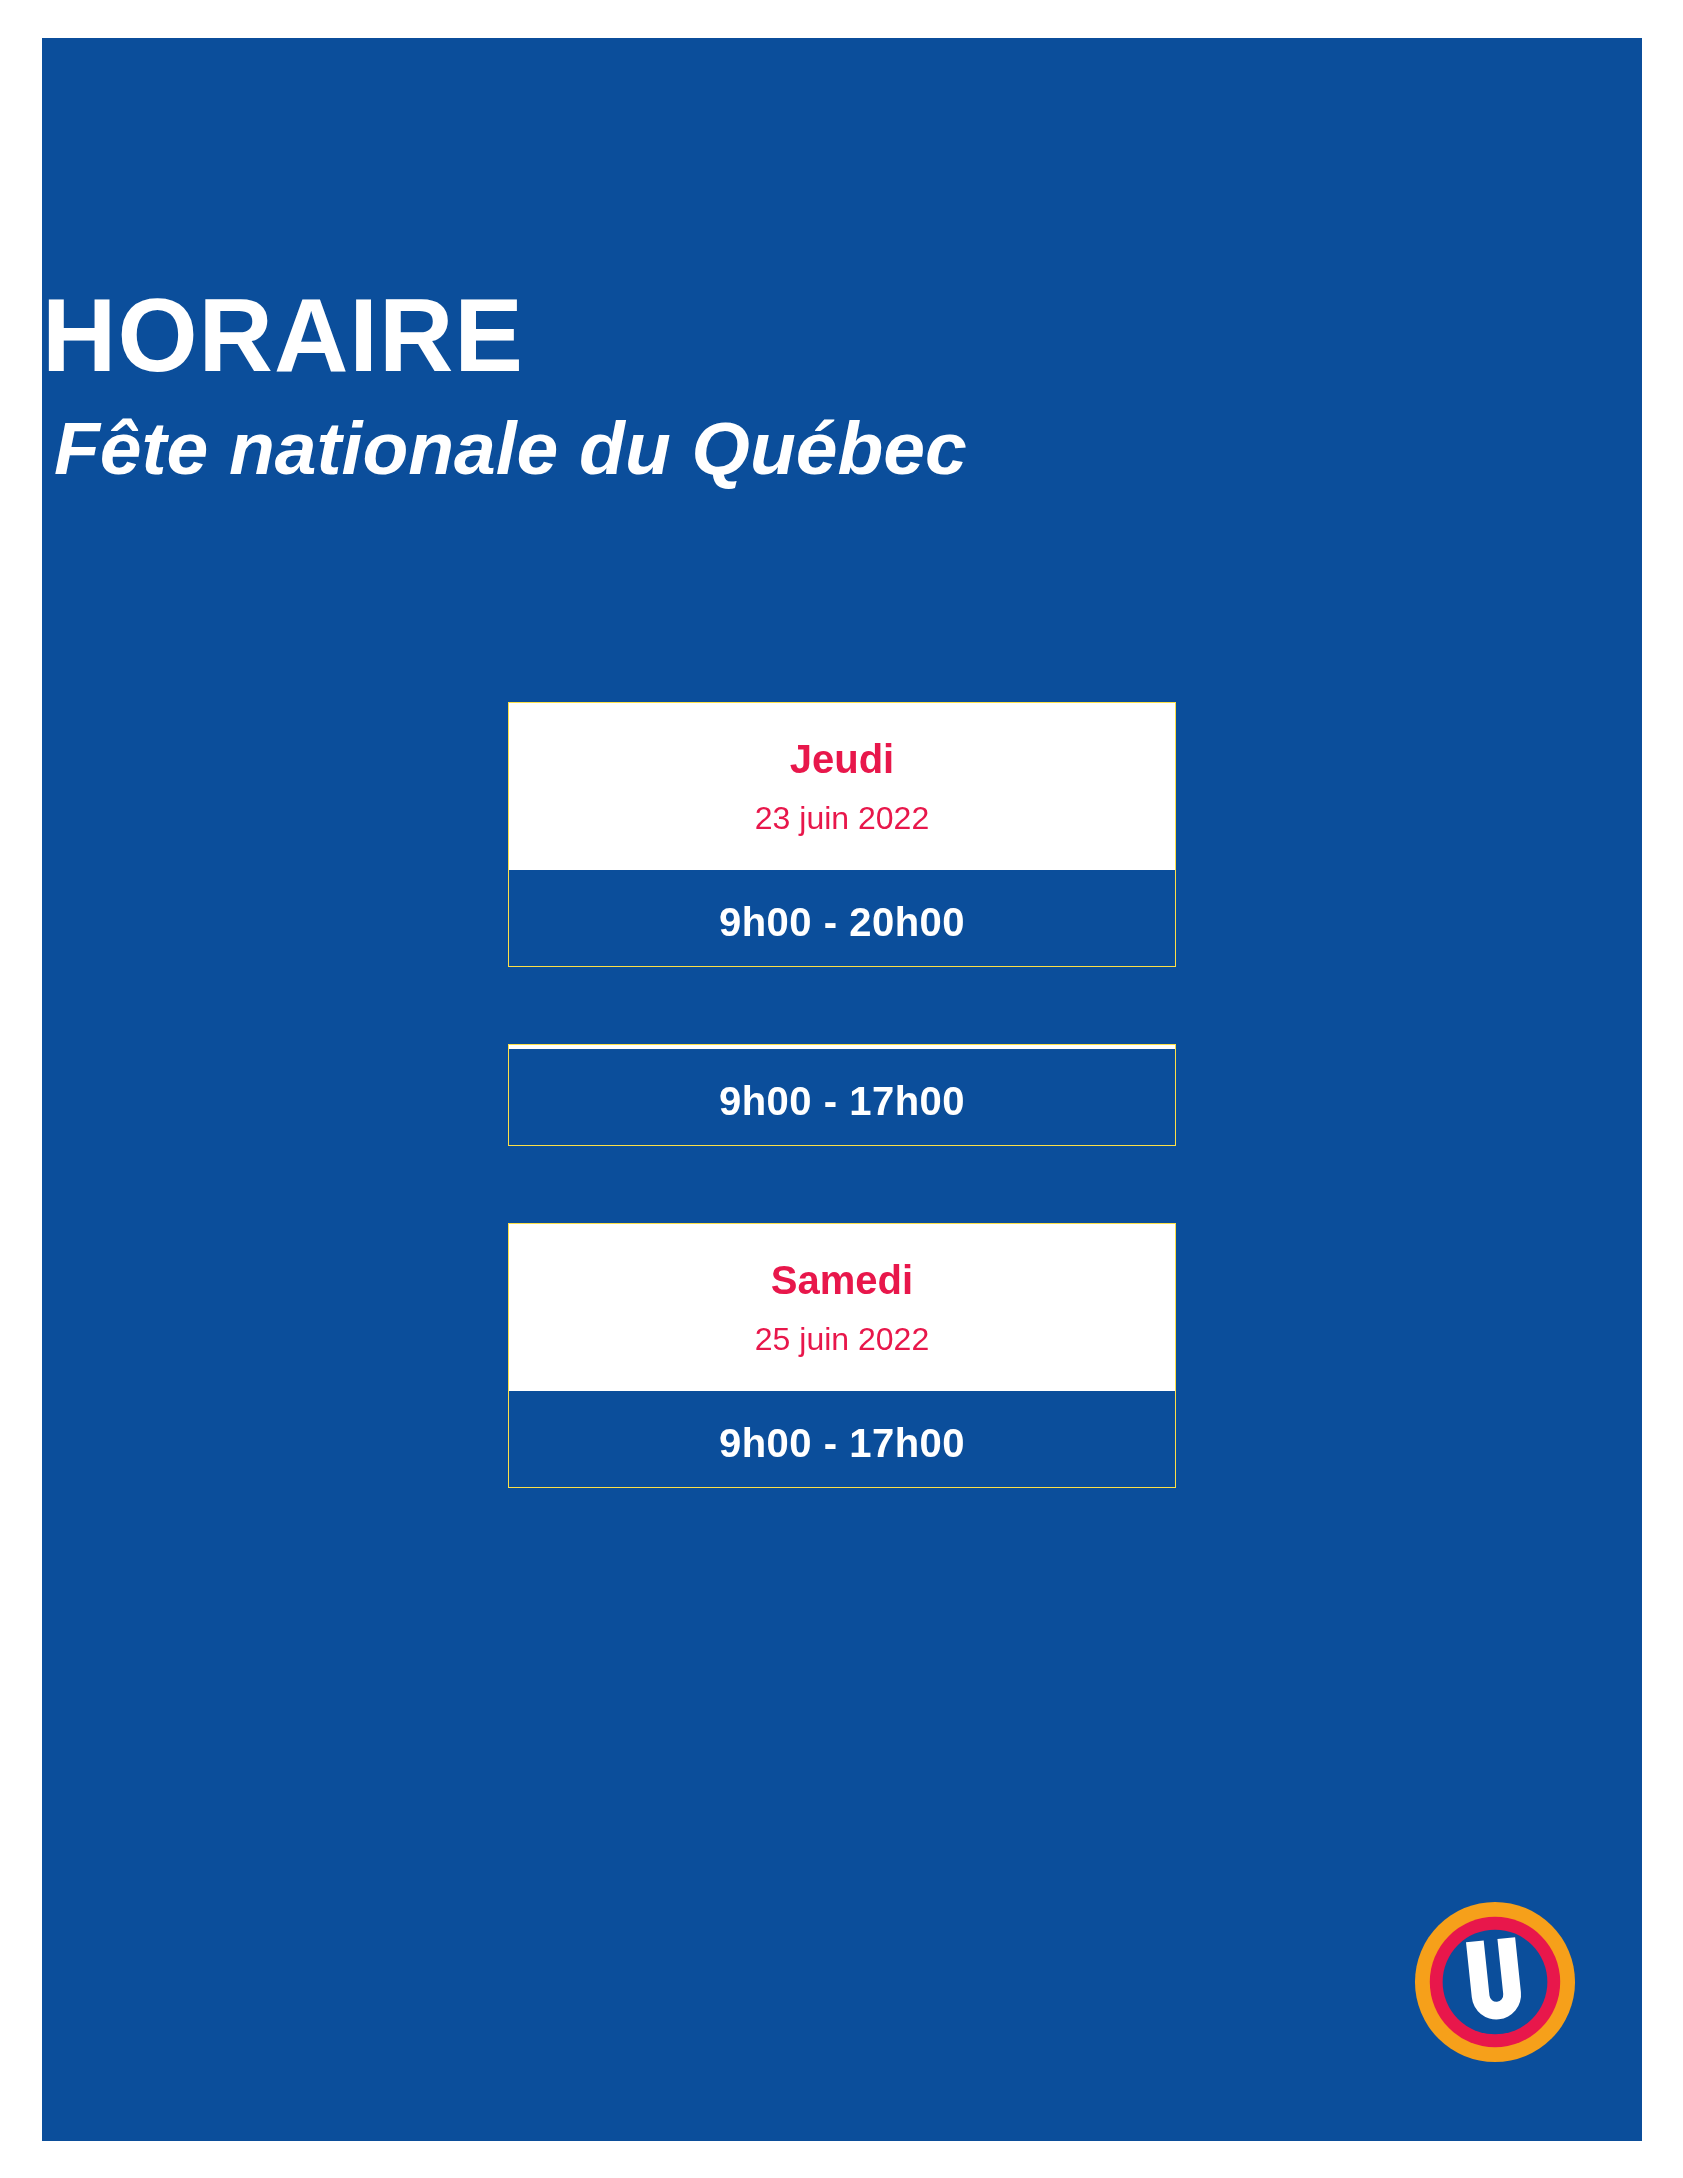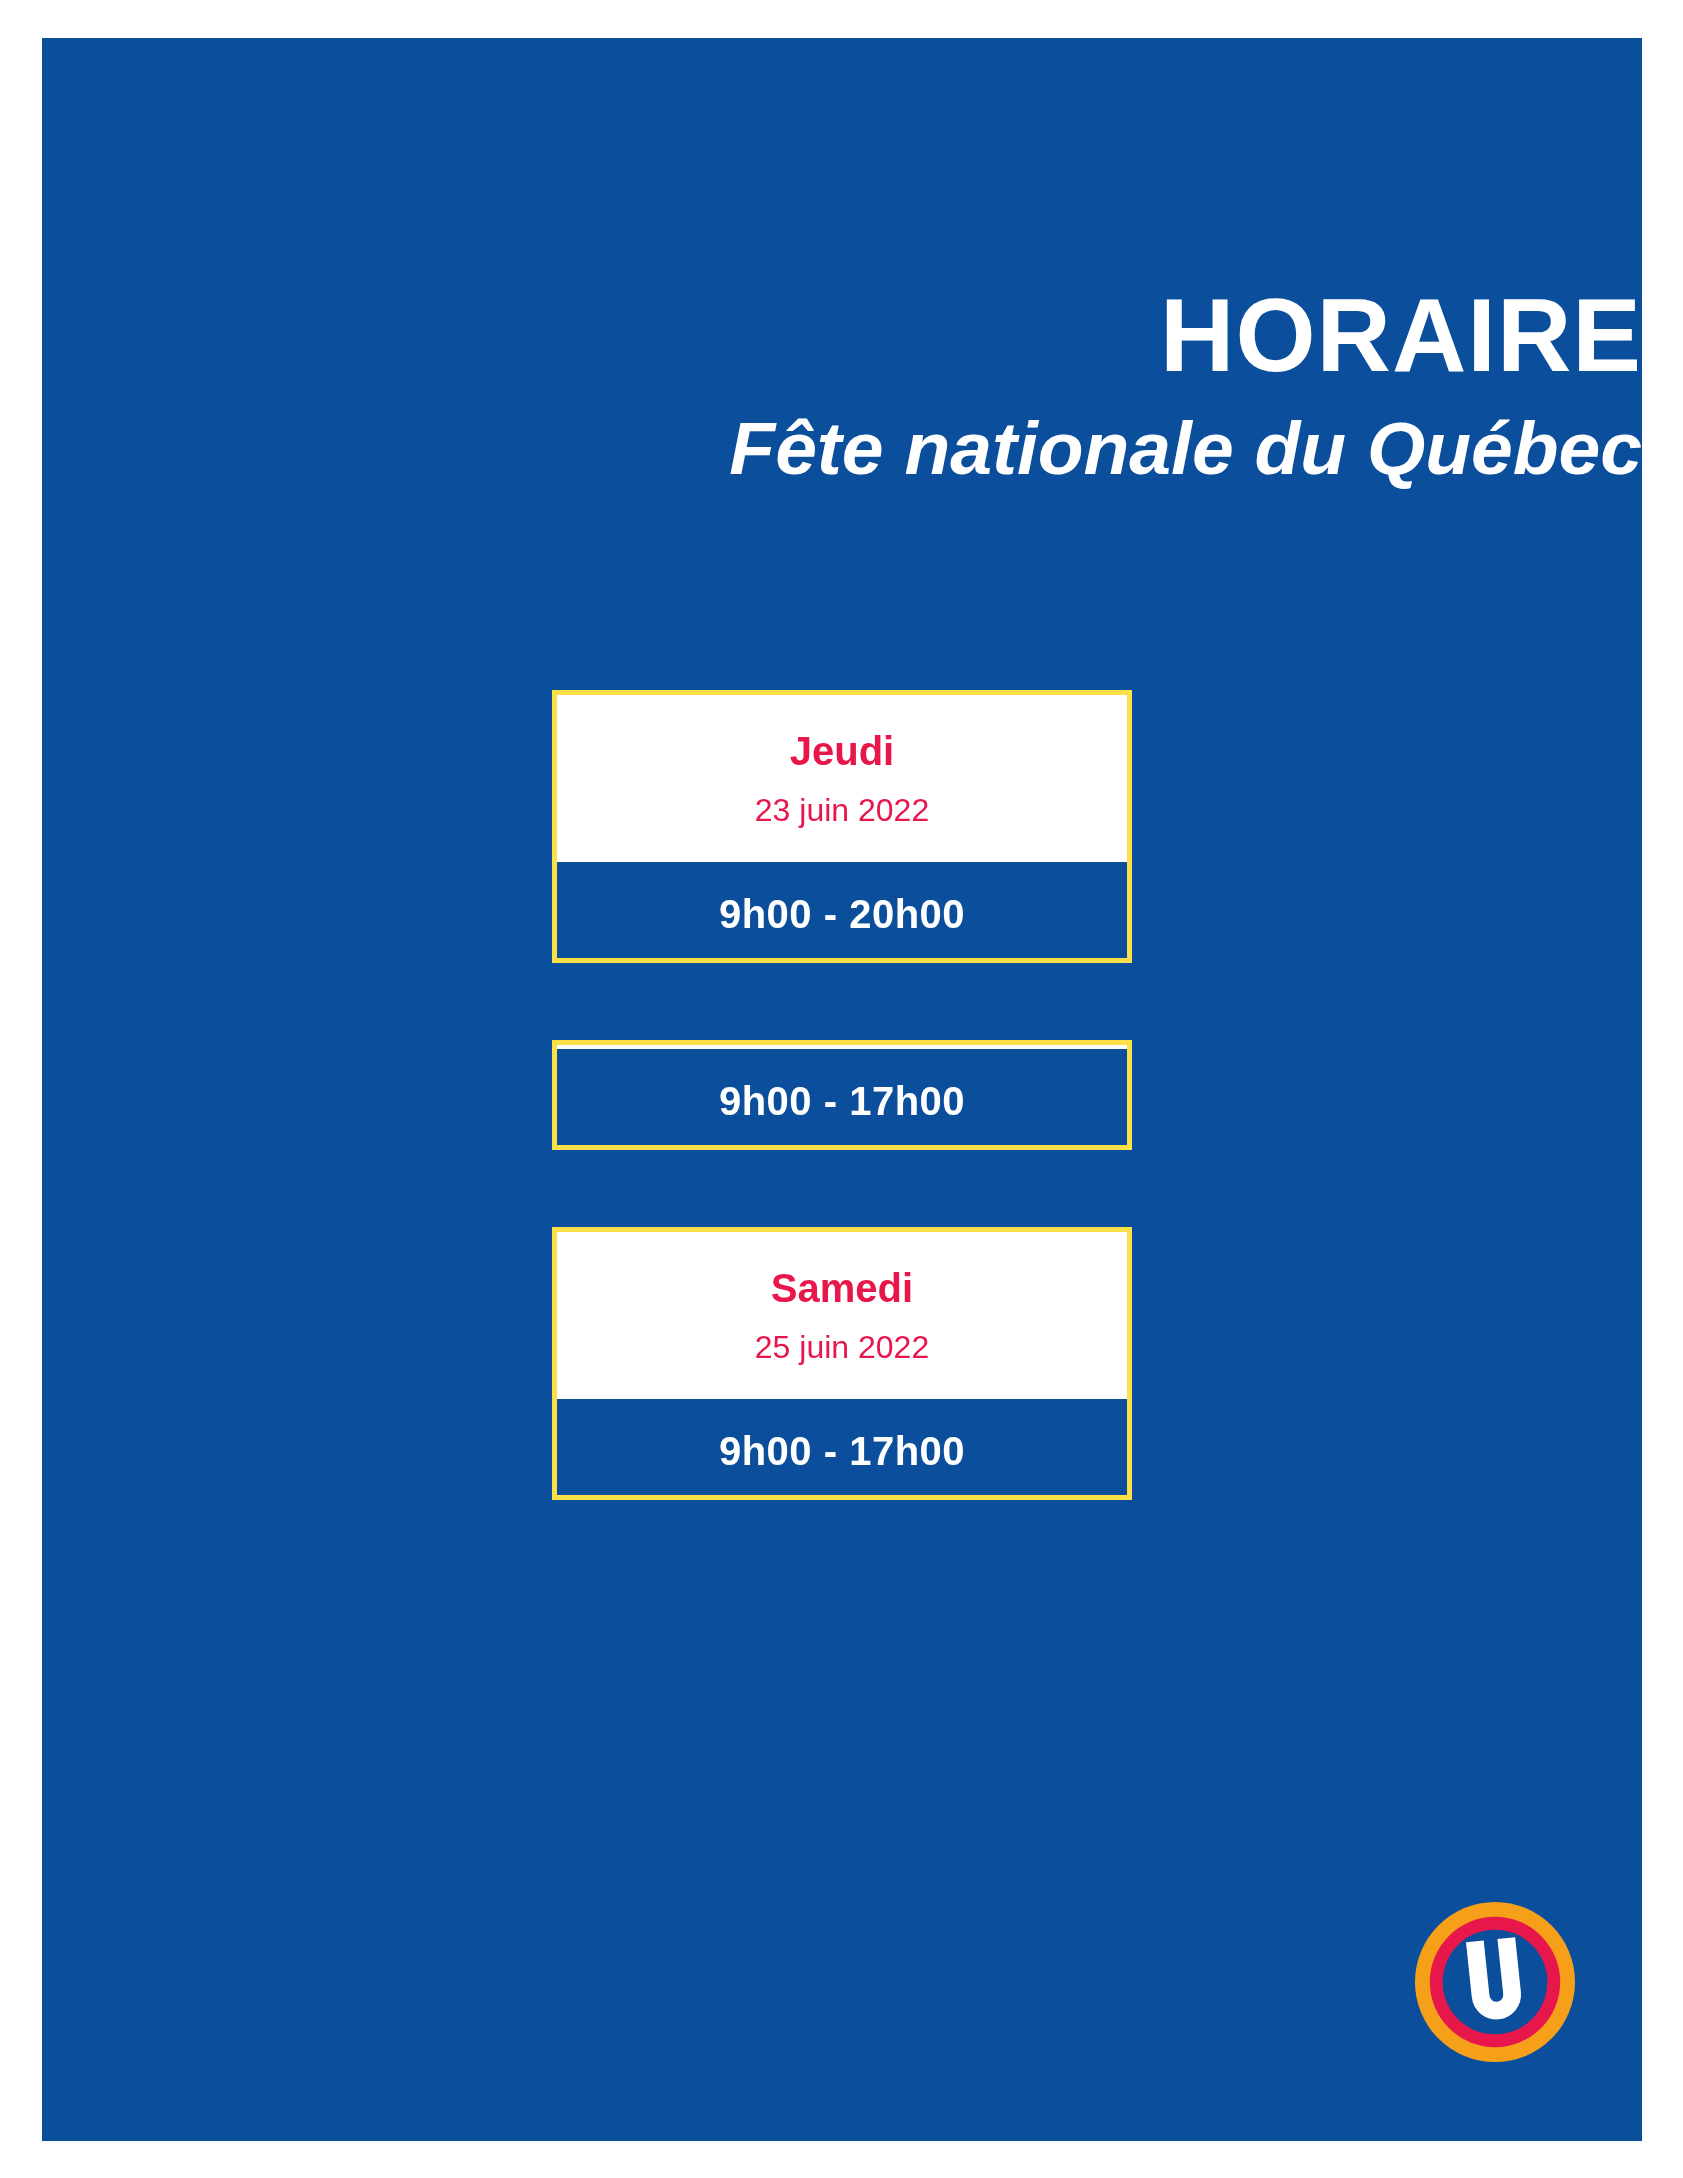--- a/index.html
+++ b/index.html
@@ -22,21 +22,21 @@
     height: 2103px;
     background: #0B4E9B;
     box-sizing: border-box;
   }
 
   .title-block {
     position: absolute;
     left: 0;
     top: 246px;
     width: 100%;
-    text-align: right;
+    text-align: left;
   }
 
   .title {
     font-size: 103px;
     font-weight: bold;
     color: #ffffff;
     letter-spacing: 1px;
     line-height: 1.0;
     margin: 0;
   }
@@ -51,23 +51,23 @@
   }
 
   .cards {
     position: absolute;
     left: 0;
     top: 648px;
     width: 100%;
   }
 
   .card {
-    width: 580px;
-    margin: 4px auto 77px auto;
-    border: 5px solid #fde047;
+    width: 668px;
+    margin: 16px auto 77px auto;
+    border: 1px solid #fde047;
     box-sizing: border-box;
   }
 
   .card-top {
     background: #ffffff;
     padding: 34px 10px 30px 10px;
     text-align: center;
   }
 
   .card-day {

